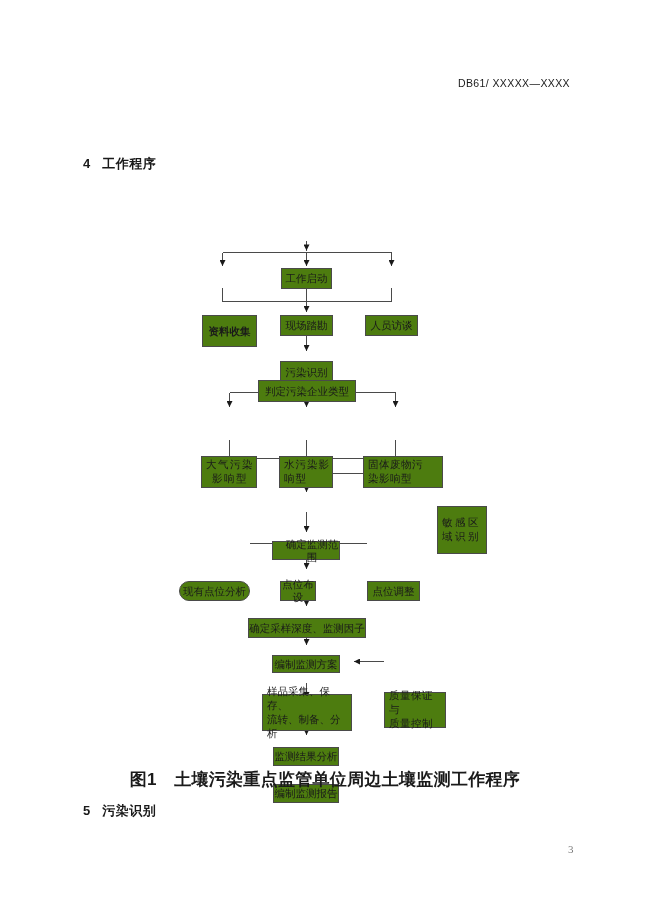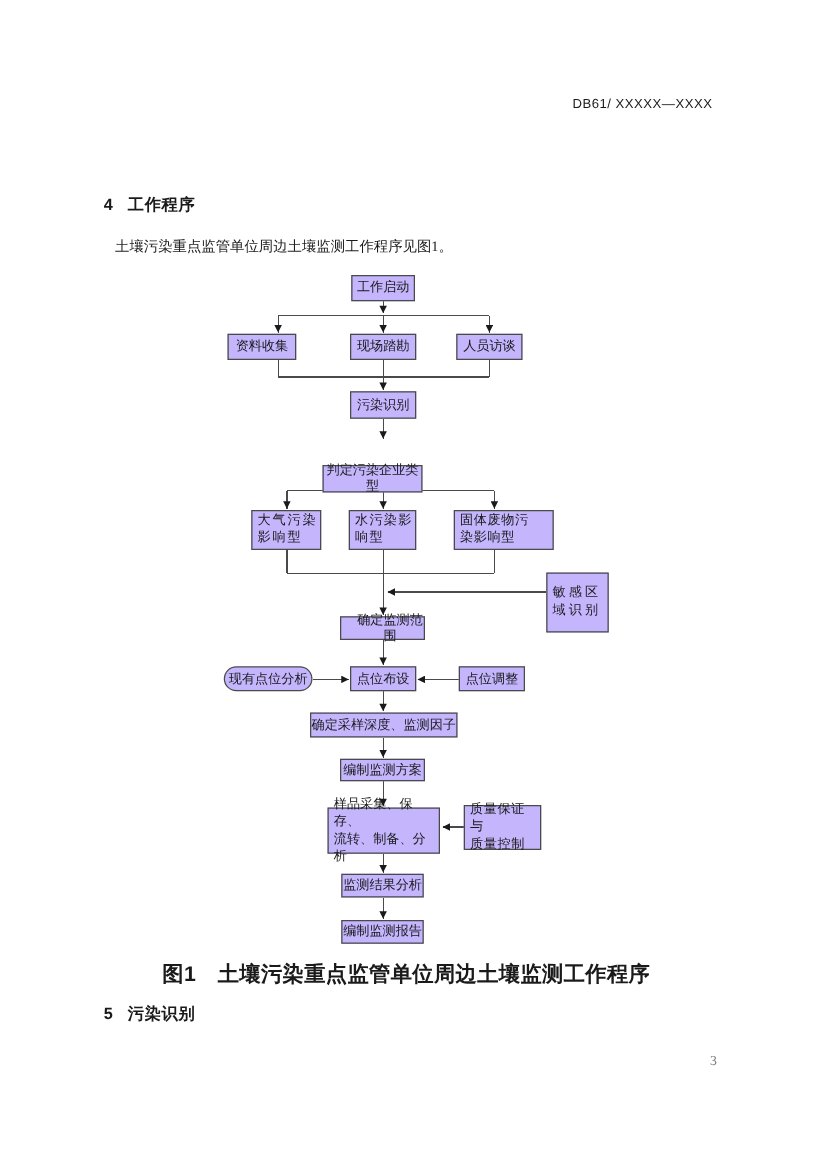--- a/index.html
+++ b/index.html
@@ -32,23 +32,23 @@
   .heading-4{top:155px;}
   .heading-5{top:802px;}
   .intro{position:absolute;left:92px;top:190px;font-size:11.5px;}
 
   .flowchart{position:absolute;left:0;top:0;width:650px;height:919px;}
   .connectors{position:absolute;left:0;top:0;}
   .connectors line{stroke:var(--line-color);stroke-width:1;shape-rendering:crispEdges;}
   .arrow-head{fill:var(--text-color);}
   .nodes{position:absolute;left:0;top:0;width:650px;height:919px;}
   .flow-node{
-    position:absolute;border:1px solid var(--line-color);background:#c4b5fd;
+    position:absolute;border:1px solid var(--line-color);background:#4d7c0f;
     display:flex;align-items:center;justify-content:center;
-    text-align:center;font-size:10.5px;line-height:13px;white-space:pre-line;
+    text-align:center;font-size:10.5px;line-height:13px;white-space:pre-line;margin-top:48px;
   }
   .flow-node.multiline{
     justify-content:flex-start;text-align:left;
     padding-left:4px;padding-right:2px;line-height:14px;
   }
 
   .figure-caption{
     position:absolute;left:0;top:768px;width:100%;text-align:center;
     font-family:"Liberation Sans","DejaVu Sans",sans-serif;
     font-weight:bold;font-size:17px;letter-spacing:0.3px;
@@ -60,21 +60,20 @@
 
 <div class="page">
 
   <div class="doc-number">DB61/ XXXXX—XXXX</div>
 
   <div class="definition">
   </div>
 
   <div class="heading heading-4"><span class="sec-num">4</span><span class="sec-title">工作程序</span></div>
 
-  <div class="intro">土壤污染重点监管单位周边土壤监测工作程序见图1。</div>
 
   <div class="flowchart">
     <svg class="connectors" width="650" height="919" viewBox="0 0 650 919" aria-hidden="true">
       <defs>
         <marker id="arr" viewBox="0 0 10 10" refX="10" refY="5" markerWidth="7" markerHeight="6" orient="auto">
           <path class="arrow-head" d="M0,0 L10,5 L0,10 z"></path>
         </marker>
       </defs>
 
       <line x1="306.5" y1="241" x2="306.5" y2="250.5" marker-end="url(#arr)"></line>
@@ -115,42 +114,42 @@
       <line x1="306.5" y1="625" x2="306.5" y2="645" marker-end="url(#arr)"></line>
 
       <line x1="384" y1="661.5" x2="354" y2="661.5" marker-end="url(#arr)"></line>
 
       <line x1="306.5" y1="683" x2="306.5" y2="698" marker-end="url(#arr)"></line>
 
       <line x1="306.5" y1="718" x2="306.5" y2="735" marker-end="url(#arr)"></line>
     </svg>
     <div class="nodes">
         <div class="flow-node" style="left: 281px; top: 220px; width: 51px; height: 21px;">工作启动</div>
-        <div class="flow-node" style="left: 182px; top: 267px; width: 55px; height: 21px;">资料收集</div>
+        <div class="flow-node" style="left: 202px; top: 267px; width: 55px; height: 32px; font-weight: bold;">资料收集</div>
         <div class="flow-node" style="left: 280px; top: 267px; width: 53px; height: 21px;">现场踏勘</div>
         <div class="flow-node" style="left: 365px; top: 267px; width: 53px; height: 21px;">人员访谈</div>
         <div class="flow-node" style="left: 280px; top: 313px; width: 53px; height: 22px;">污染识别</div>
-        <div class="flow-node" style="left: 258px; top: 372px; width: 80px; height: 22px;">判定污染企业类型</div>
-        <div class="flow-node multiline" style="left: 201px; top: 408px; width: 56px; height: 32px; letter-spacing: 1.5px;">大气污染
+        <div class="flow-node" style="left: 258px; top: 332px; width: 98px; height: 22px;">判定污染企业类型</div>
+        <div class="flow-node multiline" style="left: 201px; top: 408px; width: 56px; height: 32px; letter-spacing: 1.5px; text-align: center;">大气污染
 影响型</div>
         <div class="flow-node multiline" style="left: 279px; top: 408px; width: 54px; height: 32px; letter-spacing: 1px;">水污染影
 响型</div>
         <div class="flow-node multiline" style="left: 363px; top: 408px; width: 80px; height: 32px; letter-spacing: 0.5px;">固体废物污
 染影响型</div>
         <div class="flow-node multiline" style="left: 437px; top: 458px; width: 50px; height: 48px; letter-spacing: 2.5px;">敏感区
 域识别</div>
         <div class="flow-node" style="left: 272px; top: 493px; width: 68px; height: 19px; padding-left: 12px;">确定监测范围</div>
         <div class="flow-node" style="left: 179px; top: 533px; width: 71px; height: 20px; border-radius: 10px;">现有点位分析</div>
-        <div class="flow-node" style="left: 280px; top: 533px; width: 53px; height: 20px;">点位布设</div>
+        <div class="flow-node" style="left: 280px; top: 533px; width: 36px; height: 20px;">点位布设</div>
         <div class="flow-node" style="left: 367px; top: 533px; width: 53px; height: 20px;">点位调整</div>
         <div class="flow-node" style="left: 248px; top: 570px; width: 118px; height: 20px;">确定采样深度、监测因子</div>
         <div class="flow-node" style="left: 272px; top: 607px; width: 68px; height: 18px;">编制监测方案</div>
         <div class="flow-node multiline" style="left: 262px; top: 646px; width: 90px; height: 37px;">样品采集、保存、
 流转、制备、分析</div>
-        <div class="flow-node multiline" style="left: 371px; top: 644px; width: 62px; height: 36px; letter-spacing: 0.5px;">质量保证与
+        <div class="flow-node multiline" style="left: 384px; top: 644px; width: 62px; height: 36px; letter-spacing: 0.5px;">质量保证与
 质量控制</div>
         <div class="flow-node" style="left: 273px; top: 699px; width: 66px; height: 19px;">监测结果分析</div>
         <div class="flow-node" style="left: 273px; top: 736px; width: 66px; height: 19px;">编制监测报告</div>
       </div>
   </div>
 
   <div class="figure-caption">图1　土壤污染重点监管单位周边土壤监测工作程序</div>
 
   <div class="heading heading-5"><span class="sec-num">5</span><span class="sec-title">污染识别</span></div>
 

